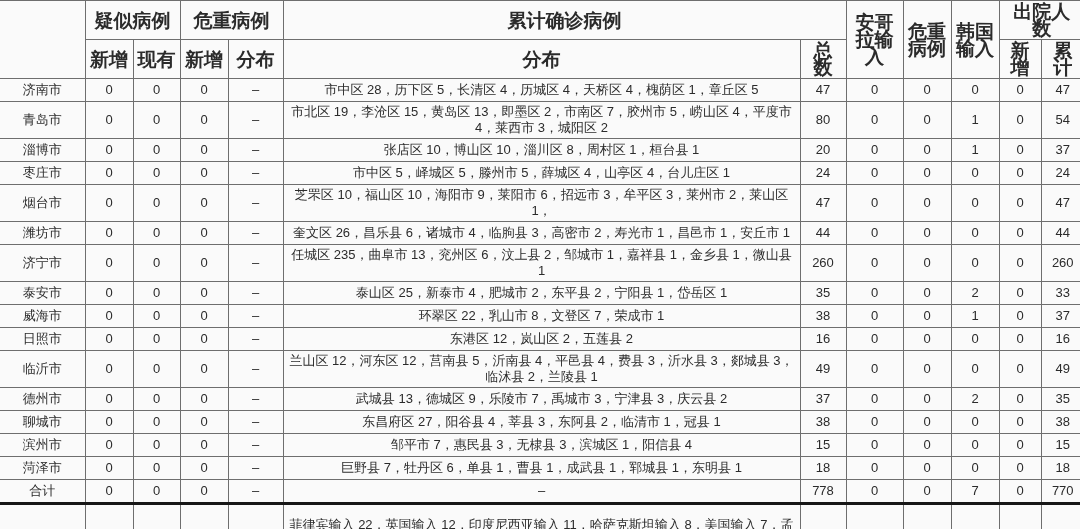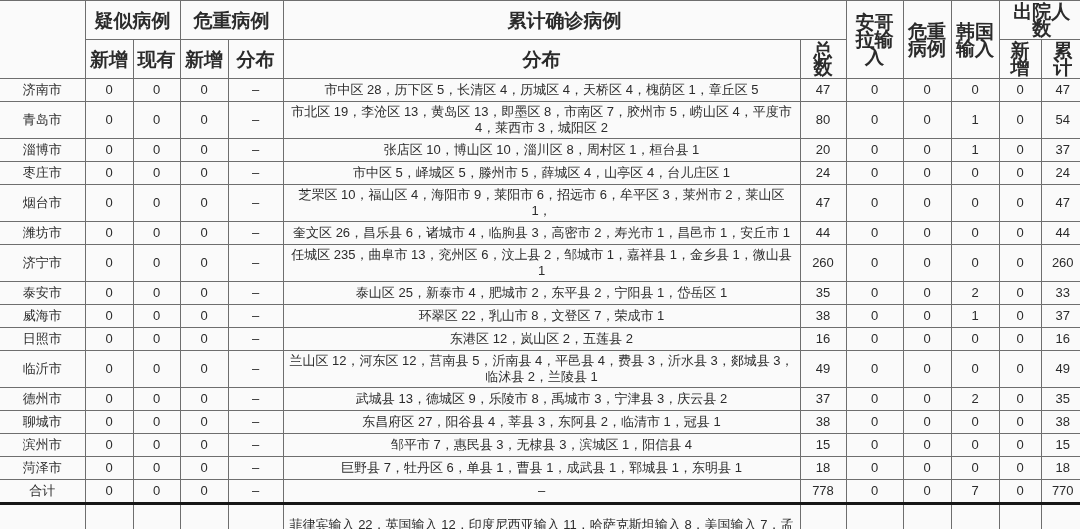--- a/index.html
+++ b/index.html
@@ -92,21 +92,21 @@
           <td>0</td>
           <td>0</td>
           <td>47</td>
         </tr>
         <tr class="city-row">
           <td>青岛市</td>
           <td>0</td>
           <td>0</td>
           <td>0</td>
           <td>–</td>
-          <td class="dist">市北区 19，李沧区 13，黄岛区 13，即墨区 8，市南区 7，胶州市 5，崂山区 4，平度市 4，莱西市 3，城阳区 2</td>
+          <td class="dist">市北区 19，李沧区 15，黄岛区 13，即墨区 2，市南区 7，胶州市 5，崂山区 4，平度市 4，莱西市 3，城阳区 2</td>
           <td>80</td>
           <td>0</td>
           <td>0</td>
           <td>1</td>
           <td>0</td>
           <td>54</td>
         </tr>
         <tr class="city-row">
           <td>淄博市</td>
           <td>0</td>
@@ -134,21 +134,21 @@
           <td>0</td>
           <td>0</td>
           <td>24</td>
         </tr>
         <tr class="city-row">
           <td>烟台市</td>
           <td>0</td>
           <td>0</td>
           <td>0</td>
           <td>–</td>
-          <td class="dist">芝罘区 10，福山区 4，海阳市 9，莱阳市 6，招远市 6，牟平区 3，莱州市 2，莱山区 1，</td>
+          <td class="dist">芝罘区 10，福山区 10，海阳市 9，莱阳市 6，招远市 3，牟平区 3，莱州市 2，莱山区 1，</td>
           <td>47</td>
           <td>0</td>
           <td>0</td>
           <td>0</td>
           <td>0</td>
           <td>47</td>
         </tr>
         <tr class="city-row">
           <td>潍坊市</td>
           <td>0</td>
@@ -232,21 +232,21 @@
           <td>0</td>
           <td>0</td>
           <td>49</td>
         </tr>
         <tr class="city-row">
           <td>德州市</td>
           <td>0</td>
           <td>0</td>
           <td>0</td>
           <td>–</td>
-          <td class="dist">武城县 13，德城区 9，乐陵市 8，禹城市 3，宁津县 3，庆云县 2</td>
+          <td class="dist">武城县 13，德城区 9，乐陵市 7，禹城市 3，宁津县 3，庆云县 2</td>
           <td>37</td>
           <td>0</td>
           <td>0</td>
           <td>2</td>
           <td>0</td>
           <td>35</td>
         </tr>
         <tr class="city-row">
           <td>聊城市</td>
           <td>0</td>

